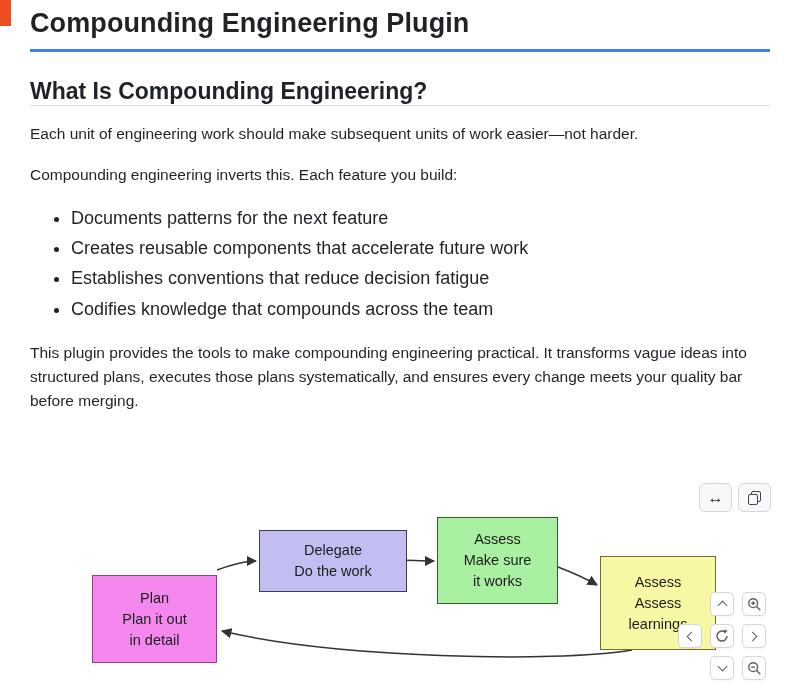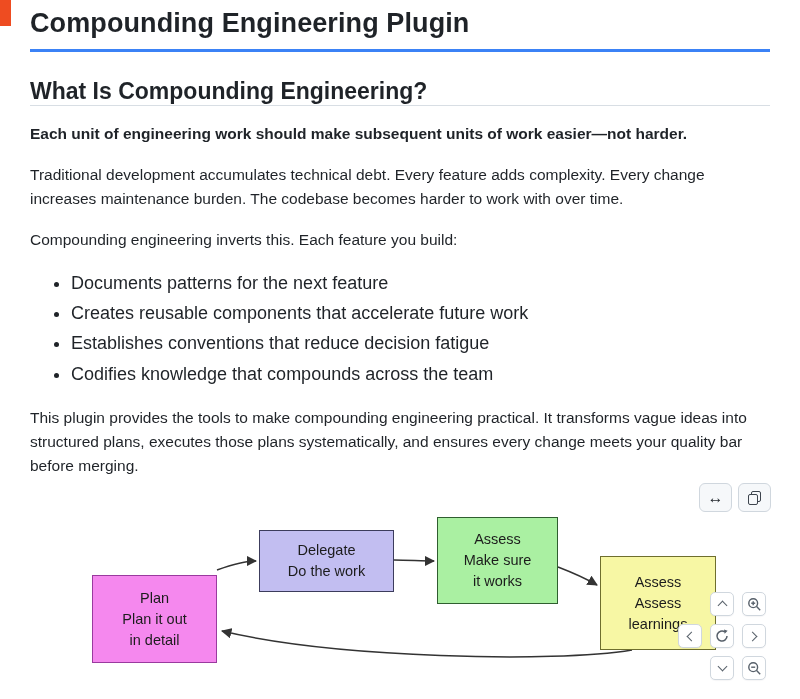--- a/index.html
+++ b/index.html
@@ -9,21 +9,21 @@
     background:#ffffff; color:#1f2328;
     font-family:"Liberation Sans", sans-serif;
   }
   .orange-marker { position:absolute; left:0; top:0; width:11px; height:26px; }
   .content { padding:8px 30px 0 30px; }
   h1.title {
     font-size:27px; font-weight:700; margin:0 0 16px 0; padding-bottom:10px;
     border-bottom:3px solid #3b82f6; letter-spacing:.1px;
   }
   .content p { font-size:15.5px; line-height:1.55; margin:0 0 17px 0; }
-  p.lead { font-weight:700; }
+  p.lead { font-weight:400; }
   h2.section {
     font-size:23px; font-weight:700; margin:26px 0 16px 0; 
     border-bottom:1px solid #d8dee4;
   }
   ul.benefits { margin:0 0 17px 0; padding-left:33px; }
   ul.benefits li { font-size:18px; line-height:1.62; margin:1px 8px; }
 
   
   .diagram { position:absolute; left:0; top:478px; width:800px; height:221px; }
   .dg-toolbar { position:absolute; top:5px; right:29px; display:flex; gap:6px; z-index:3; }
@@ -41,21 +41,21 @@
     content:""; position:absolute; left:0; bottom:0; width:8px; height:9px;
     border:1.5px solid #3d444d; border-radius:2px; background:#f6f8fa;
   }
   svg.edges { position:absolute; left:0; top:0; z-index:1; }
   .node {
     position:absolute; z-index:2; border:1px solid #333333;
     display:flex; flex-direction:column; align-items:center; justify-content:center;
     font-size:14.5px; line-height:21px; color:#1c1c1c; text-align:center;
   }
   .node-plan     { left:92px;  top:79px;  width:125px; height:88px;margin-top:18px; }
-  .node-delegate { left:259px; top:52px;  width:135px; height:62px; }
+  .node-delegate { left:259px; top:52px;  width:148px; height:62px; }
   .node-assess   { left:437px; top:39px;  width:121px; height:87px; }
   .node-codify   { left:600px; top:78px;  width:116px; height:94px; }
 
   .dg-controls {
     position:absolute; left:678px; top:114px; z-index:4;
     display:grid; grid-template-columns:repeat(3,24px); grid-auto-rows:24px; gap:8px;
   }
   .ctrl {
     width:24px; height:24px; border:1px solid #d0d7de; border-radius:5px;
     background:#ffffff; color:#57606a; display:flex; align-items:center; justify-content:center;
@@ -79,21 +79,20 @@
 </style>
 </head>
 <body>
 
 <div class="orange-marker" style="background-color: rgb(238, 76, 33);"></div>
 
 <main class="content">
   <h1 class="title">Compounding Engineering Plugin</h1>
   <h2 class="section">What Is Compounding Engineering?</h2>
   <p class="lead">Each unit of engineering work should make subsequent units of work easier—not harder.</p>
-  <p>Traditional development accumulates technical debt. Every feature adds complexity. Every change increases maintenance burden. The codebase becomes harder to work with over time.</p>
   <p>Compounding engineering inverts this. Each feature you build:</p>
   <ul class="benefits">
     <li>Documents patterns for the next feature</li>
     <li>Creates reusable components that accelerate future work</li>
     <li>Establishes conventions that reduce decision fatigue</li>
     <li>Codifies knowledge that compounds across the team</li>
   </ul>
   <p>This plugin provides the tools to make compounding engineering practical. It transforms vague ideas into structured plans, executes those plans systematically, and ensures every change meets your quality bar before merging.</p>
 </main>
 

